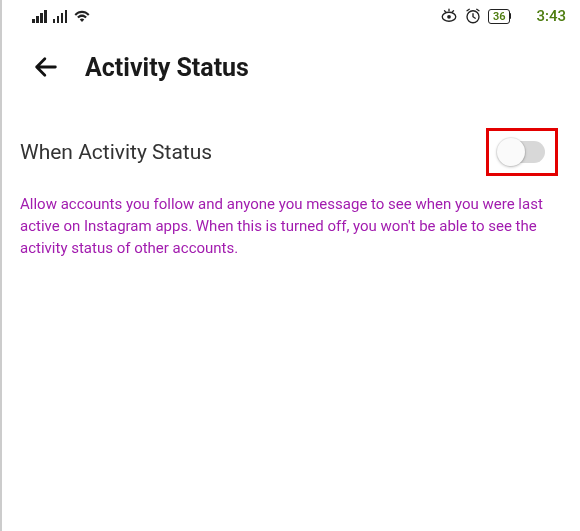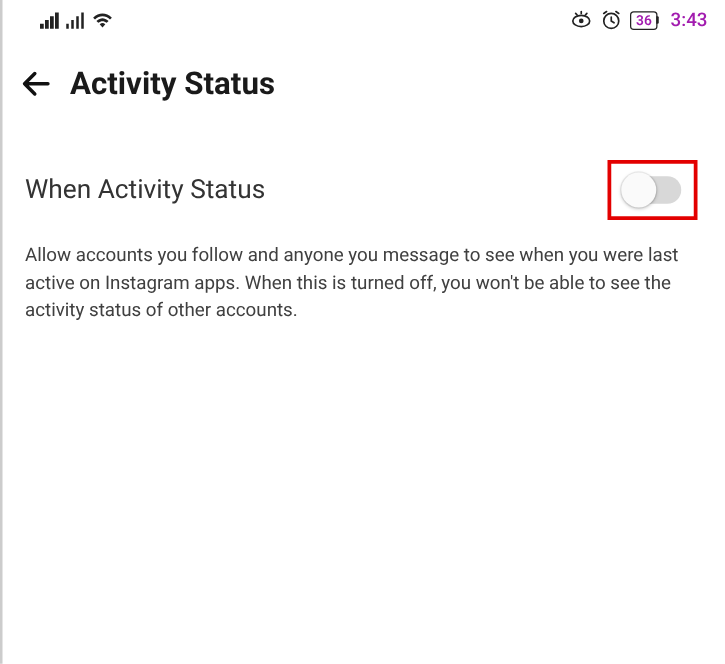--- a/index.html
+++ b/index.html
@@ -15,21 +15,21 @@
       position: relative;
       border-left: 2px solid #ccc;
     }
     .status-bar {
       display: flex;
       justify-content: space-between;
       align-items: center;
       padding: 6px 14px 4px 30px;
       height: 30px;
       font-size: 14px;
-      color: #a21caf;
+      color: #4d7c0f;
     }
     .status-left {
       display: flex;
       align-items: center;
       gap: 6px;
     }
     .status-right {
       display: flex;
       align-items: center;
       gap: 6px;
@@ -66,34 +66,34 @@
     .battery-bar {
       width: 2px;
       height: 6px;
       background: #222;
       margin-left: -1px;
       border-radius: 0 1px 1px 0;
     }
     .clock {
       font-size: 15px;
       font-weight: 500;
-      margin-left: 3px;
+      margin-left: 19px;
     }
     .eye-icon, .alarm-icon {
       width: 18px;
       height: 18px;
       display: inline-flex;
       align-items: center;
       justify-content: center;
     }
     .header {
       display: flex;
       align-items: center;
-      padding: 22px 18px 10px 12px;
-      gap: 12px;
+      padding: 22px 18px 10px 29px;
+      gap: 24px;
     }
     .back-arrow {
       width: 30px;
       height: 30px;
       display: inline-flex;
       align-items: center;
       justify-content: center;
       cursor: pointer;
     }
     .page-title {
@@ -134,21 +134,21 @@
       width: 28px;
       height: 28px;
       background: #fafafa;
       border-radius: 50%;
       box-shadow: 0 1px 3px rgba(0,0,0,0.25), 0 0 0 1px rgba(0,0,0,0.06);
     }
     .description {
       padding: 10px 18px 0 18px;
       font-size: 15px;
       line-height: 1.45;
-      color: #404040;
+      color: #a21caf;
     }
   </style>
 </head>
 <body>
 
 <div class="status-bar">
   <div class="status-left">
     <span class="signal">
       <span></span>
         <span></span>

